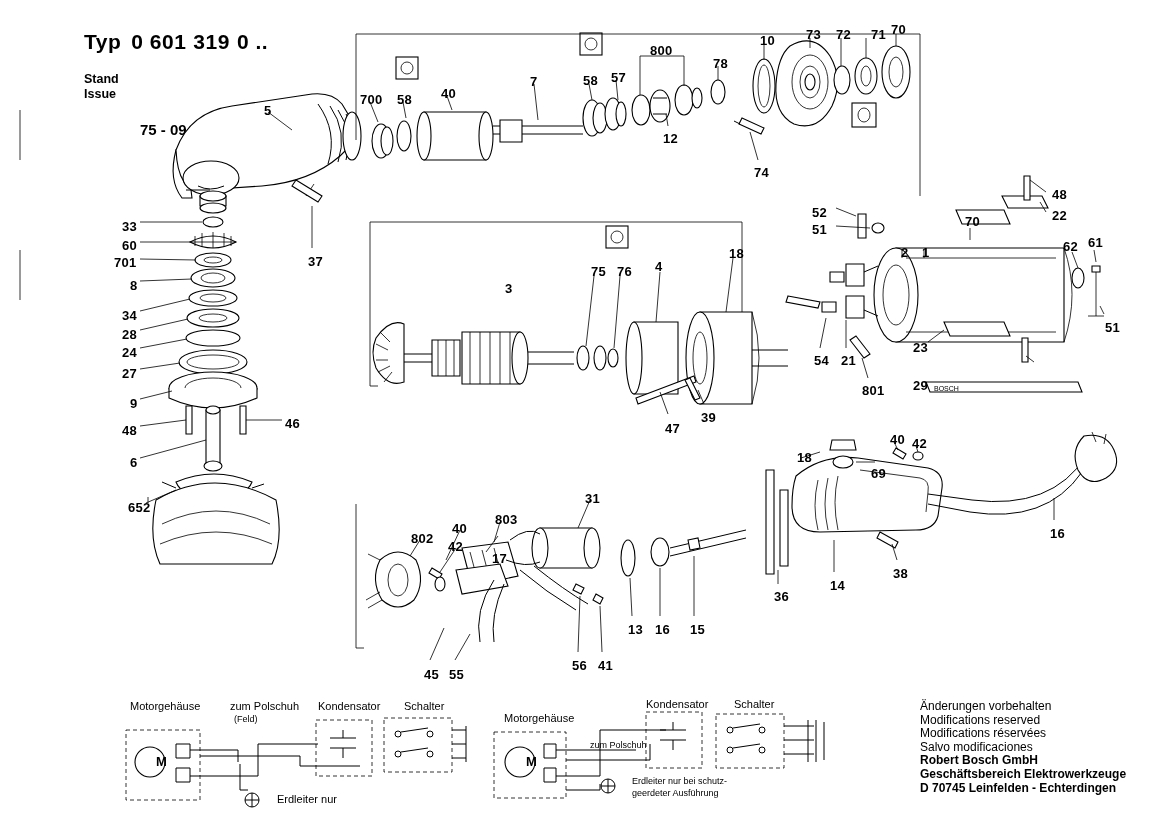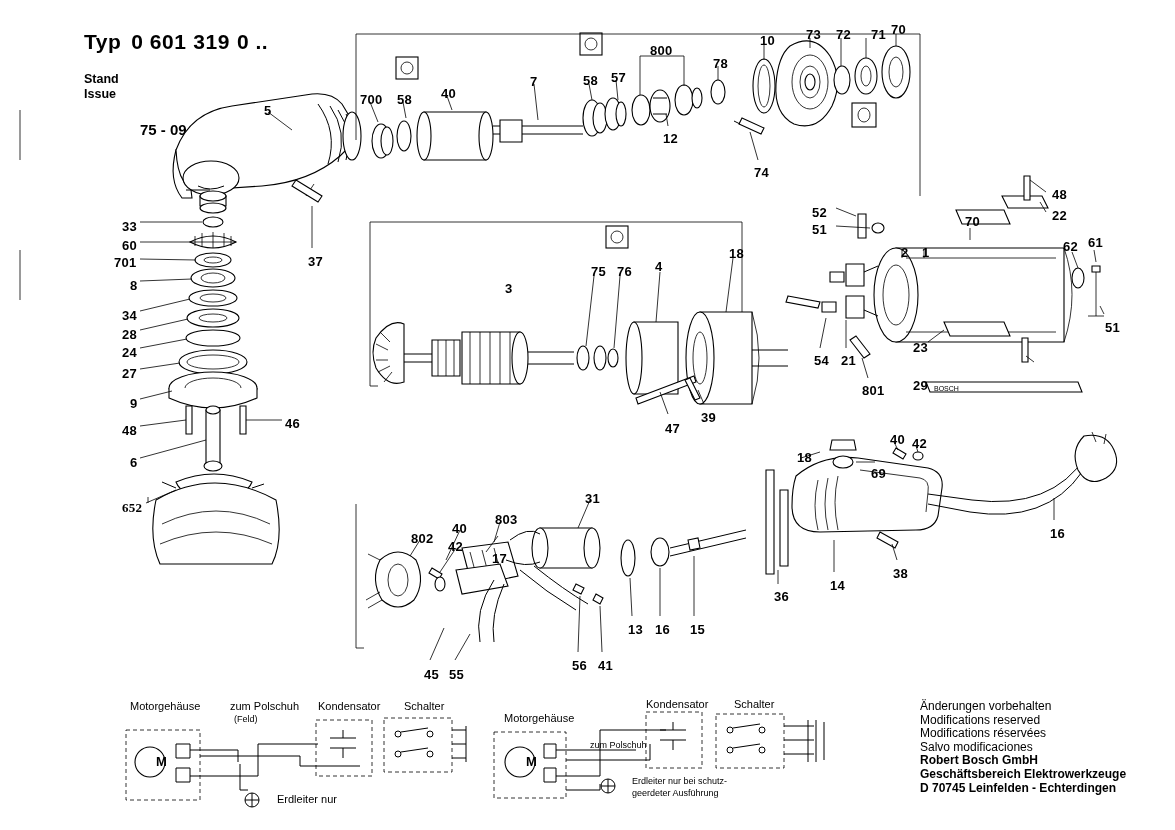--- a/index.html
+++ b/index.html
@@ -495,21 +495,21 @@
       <div class="abs cal" style="left: 114px; top: 255px;">701</div>
       <div class="abs cal" style="left: 130px; top: 278px;">8</div>
       <div class="abs cal" style="left: 122px; top: 308px;">34</div>
       <div class="abs cal" style="left: 122px; top: 327px;">28</div>
       <div class="abs cal" style="left: 122px; top: 345px;">24</div>
       <div class="abs cal" style="left: 122px; top: 366px;">27</div>
       <div class="abs cal" style="left: 130px; top: 396px;">9</div>
       <div class="abs cal" style="left: 122px; top: 423px;">48</div>
       <div class="abs cal" style="left: 285px; top: 416px;">46</div>
       <div class="abs cal" style="left: 130px; top: 455px;">6</div>
-      <div class="abs cal" style="left: 122px; top: 500px; font-family: Liberation Serif, serif;">652</div>
+      <div class="abs cal" style="left: 128px; top: 500px;">652</div>
       <div class="abs cal" style="left: 308px; top: 254px;">37</div>
       <div class="abs cal" style="left: 505px; top: 281px;">3</div>
       <div class="abs cal" style="left: 591px; top: 264px;">75</div>
       <div class="abs cal" style="left: 617px; top: 264px;">76</div>
       <div class="abs cal" style="left: 655px; top: 259px;">4</div>
       <div class="abs cal" style="left: 729px; top: 246px;">18</div>
       <div class="abs cal" style="left: 665px; top: 421px; text-align: center;">47</div>
       <div class="abs cal" style="left: 701px; top: 410px;">39</div>
       <div class="abs cal" style="left: 812px; top: 205px;">52</div>
       <div class="abs cal" style="left: 812px; top: 222px;">51</div>

